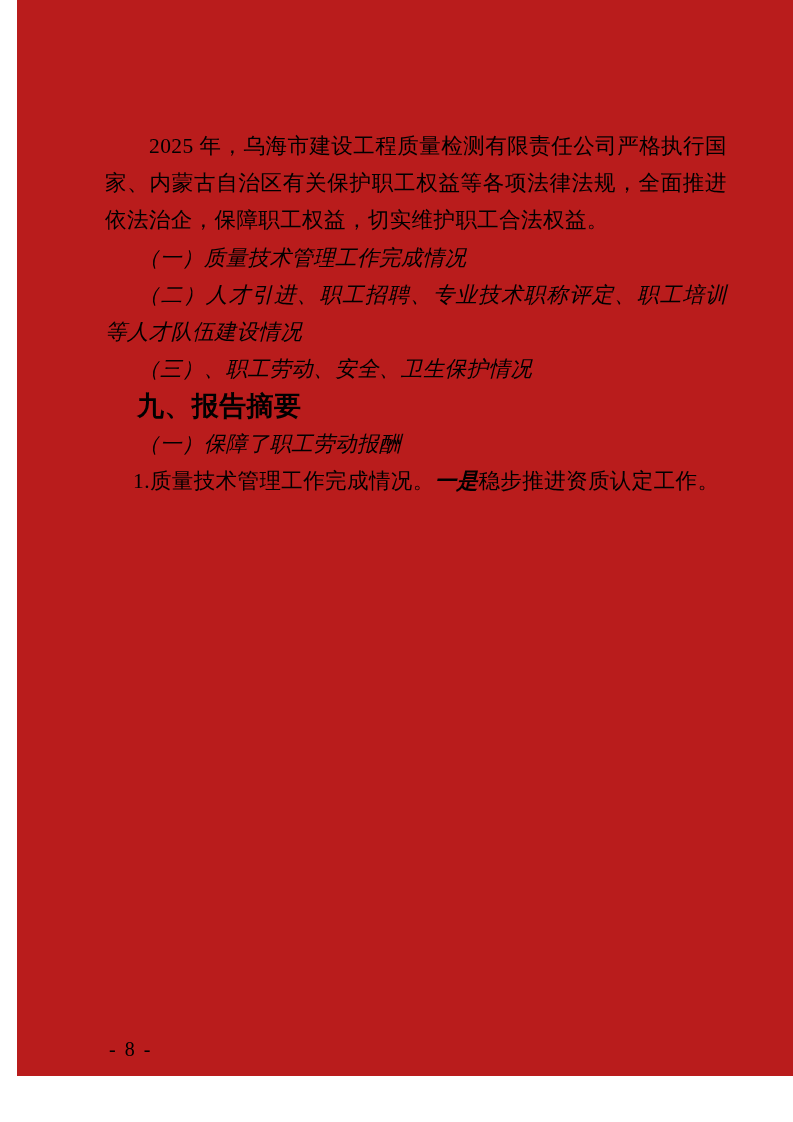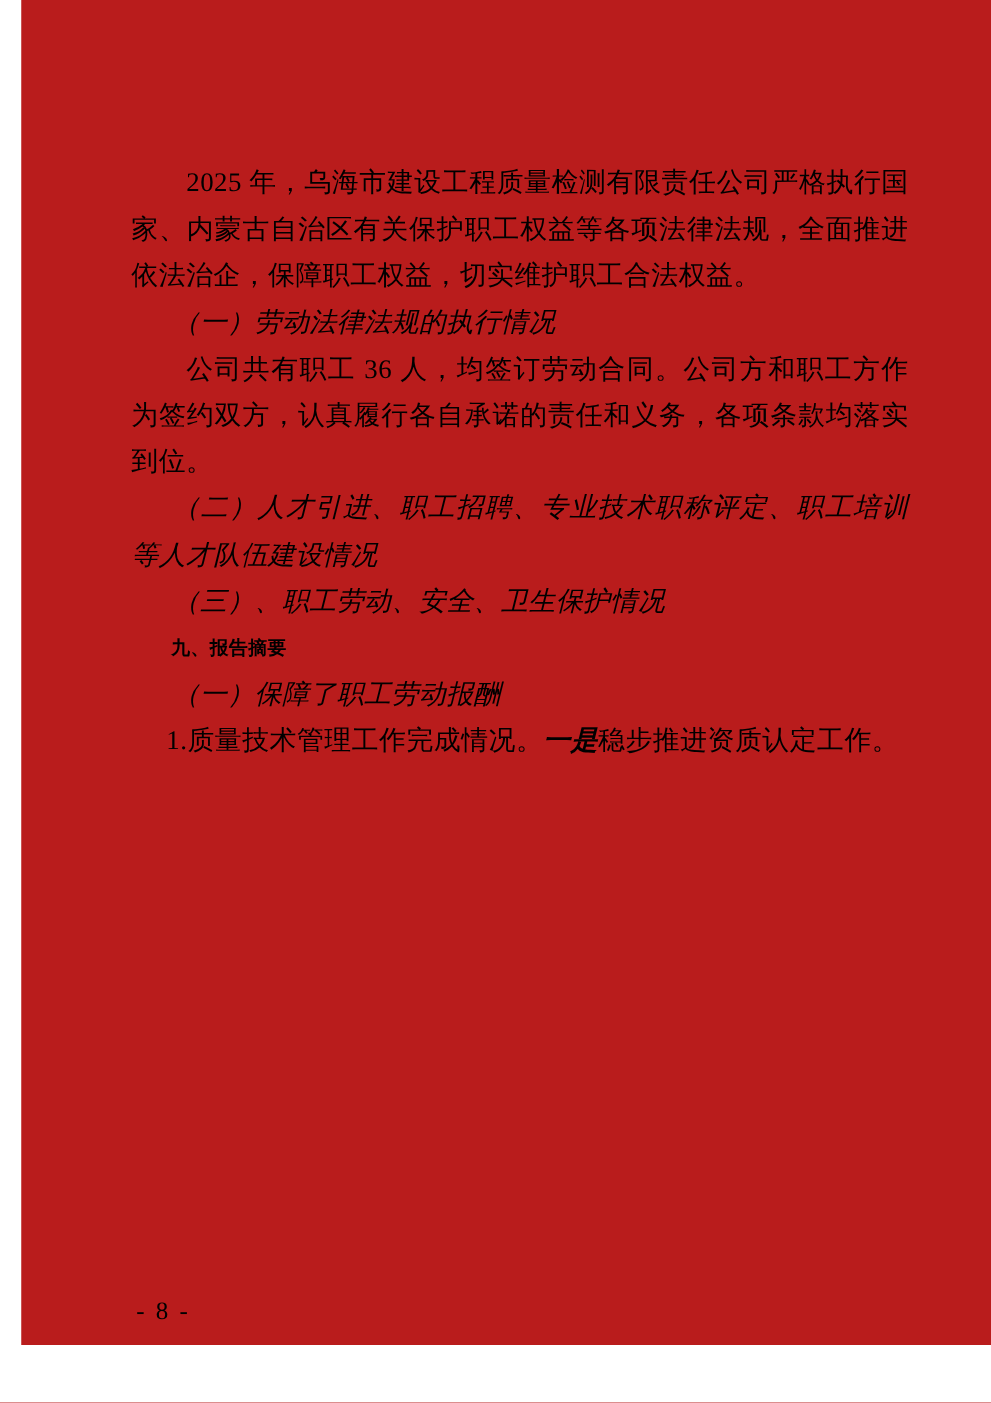--- a/index.html
+++ b/index.html
@@ -33,24 +33,24 @@
     font-family: "Liberation Serif", serif;
   }
   .heading-kaiti {
     text-indent: 33px;
     font-style: italic;
     font-family: "Liberation Serif", serif;
     font-weight: normal;
   }
   .heading-bold {
     text-indent: 32px;
-    font-family: Liberation Sans, sans-serif;
+    font-family: Liberation Serif, serif;
     font-weight: bold;
     font-style: normal;
-    font-size: 15px;
+    font-size: 27px;
   }
   .para-numbered {
     text-indent: 28px;
     font-family: "Liberation Serif", serif;
   }
   .inline-bold {
     font-weight: bold;
     font-style: italic;
   }
   .page-number {
@@ -64,23 +64,22 @@
 </style>
 </head>
 <body>
 
 <div class="page">
 
   <div class="content">
 
     <p class="para-body">2025 年，乌海市建设工程质量检测有限责任公司严格执行国家、内蒙古自治区有关保护职工权益等各项法律法规，全面推进依法治企，保障职工权益，切实维护职工合法权益。</p>
 
-    <p class="heading-kaiti">（一）劳动法律法规的执行情况</p>
+    <p class="heading-kaiti">（一）质量技术管理工作完成情况</p>
 
-    <p class="para-body">公司共有职工 36 人，均签订劳动合同。公司方和职工方作为签约双方，认真履行各自承诺的责任和义务，各项条款均落实到位。</p>
 
     <p class="heading-kaiti">（二）人才引进、职工招聘、专业技术职称评定、职工培训等人才队伍建设情况</p>
 
 
     <p class="heading-kaiti">（三）、职工劳动、安全、卫生保护情况</p>
 
 
     <p class="heading-bold">九、报告摘要</p>
 
     <p class="heading-kaiti">（一）保障了职工劳动报酬</p>

